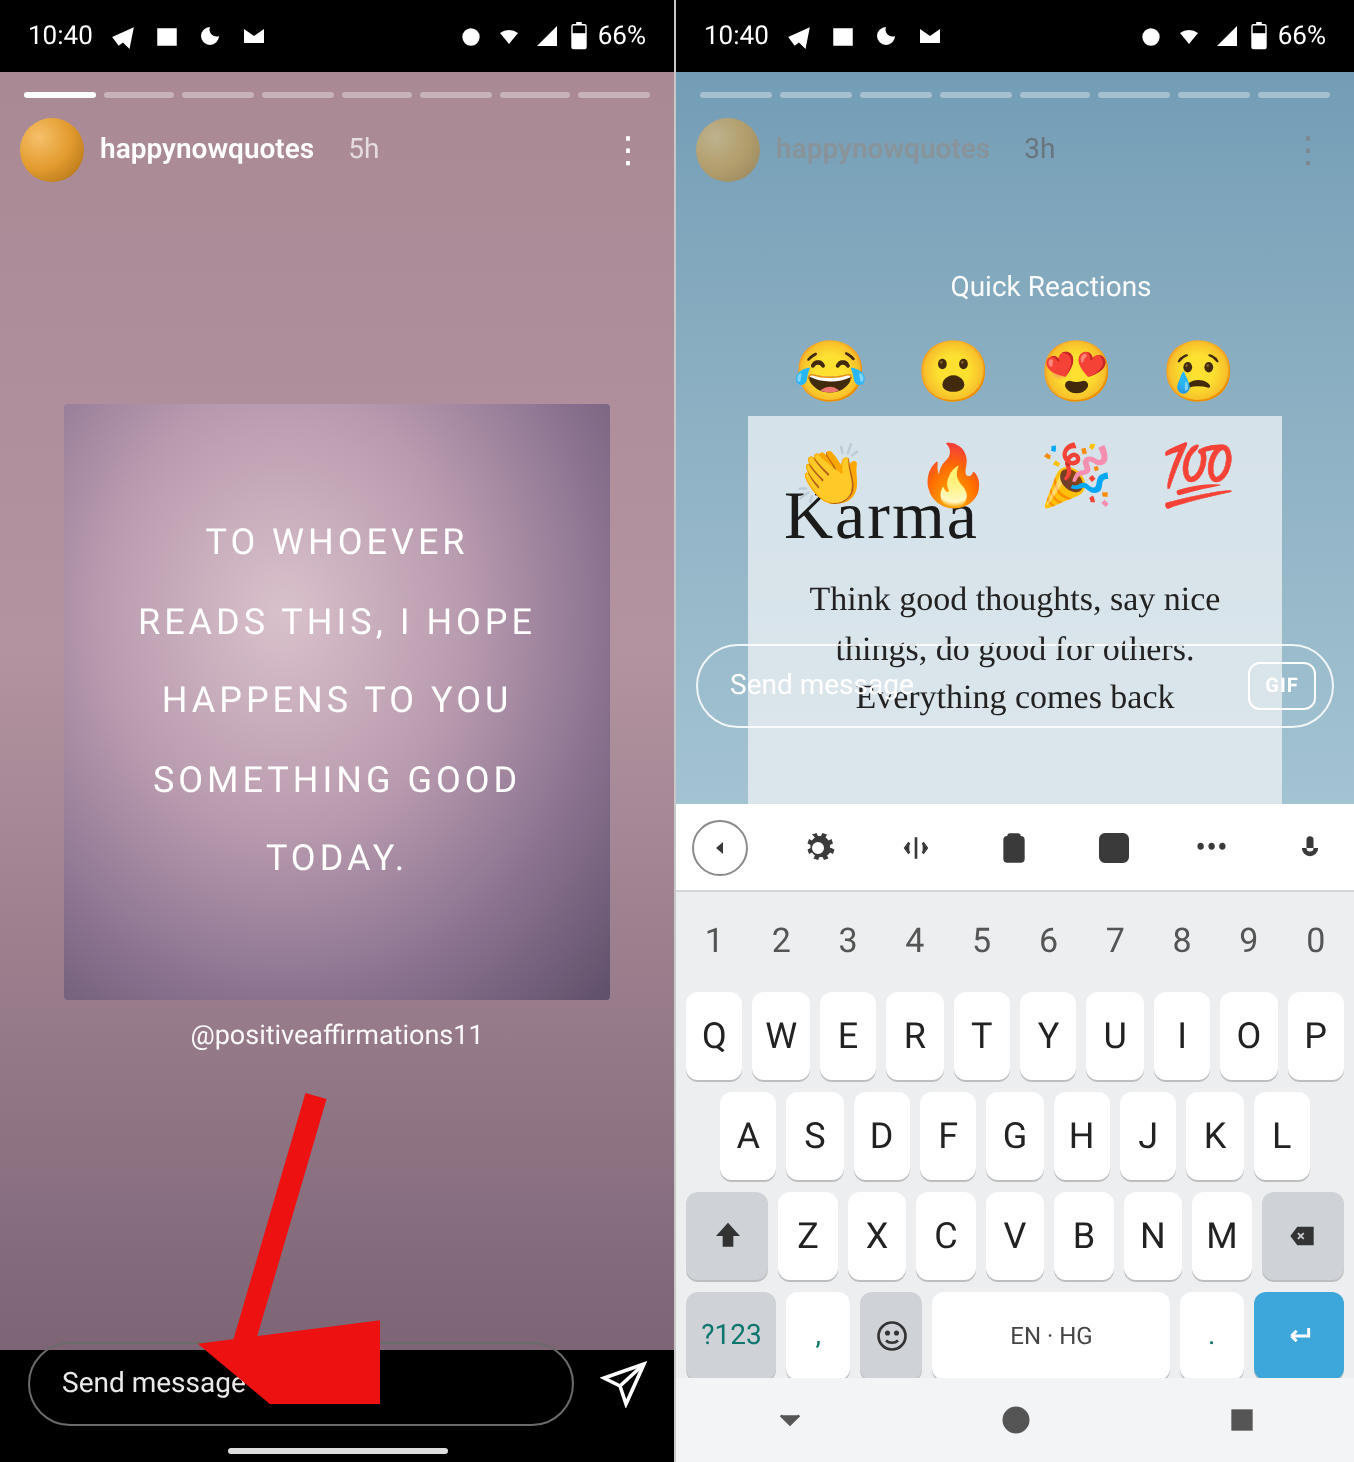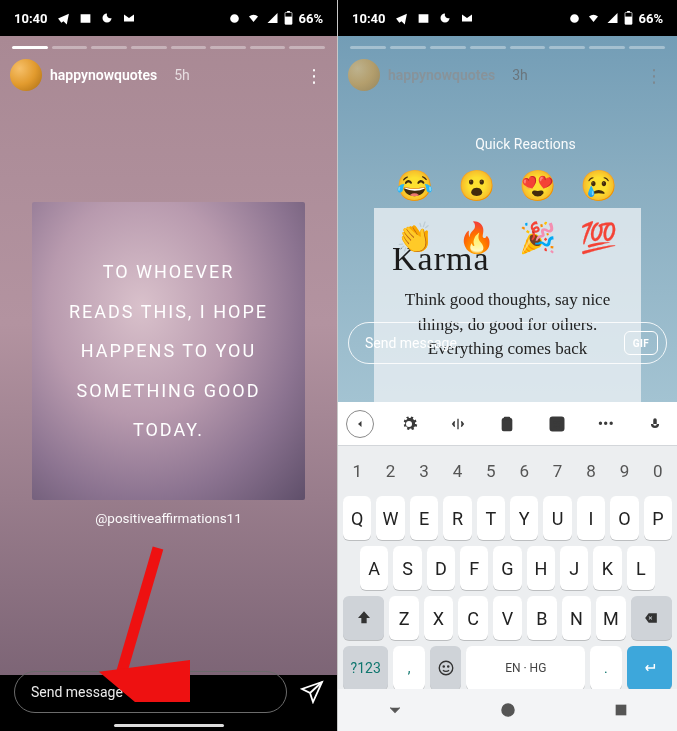--- a/index.html
+++ b/index.html
@@ -2,21 +2,21 @@
 <html><head>
 <meta charset="utf-8">
 <style>
   *{box-sizing:border-box;margin:0;padding:0;font-family:-apple-system,Roboto,Helvetica,Arial,sans-serif;}
   body{background:#fff;width:677px;height:731px;overflow:hidden;}
   .wrap{display:flex;width:677px;height:731px;}
   .phone{width:338px;height:731px;background:#000;position:relative;overflow:hidden;}
   .phone.left{border-right:1px solid #c8c8c8;}
   .phone.right{width:339px;}
   
-  .status{height:36px;display:flex;justify-content:space-between;align-items:center;padding:0 14px;color:#fff;font-size:13px;font-weight:700;}
+  .status{height:36px;display:flex;justify-content:space-between;align-items:center;padding:0 14px;color:#fff;font-size:13px;font-weight:400;}
   .s-left,.s-right{display:flex;align-items:center;gap:9px;}
   .s-right{gap:5px;}
   .sicon{display:inline-flex;align-items:center;justify-content:center;}
   .sicon svg{fill:#fff;}
   
   .story-top{position:absolute;top:40px;left:0;right:0;z-index:10;padding:6px 10px 0;}
   .segbar{display:flex;gap:4px;height:3px;margin:0 2px 10px;}
   .seg{flex:1;background:rgba(255,255,255,.35);border-radius:2px;}
   .seg.on{background:#fff;}
   .hdr{display:flex;align-items:center;gap:8px;}

